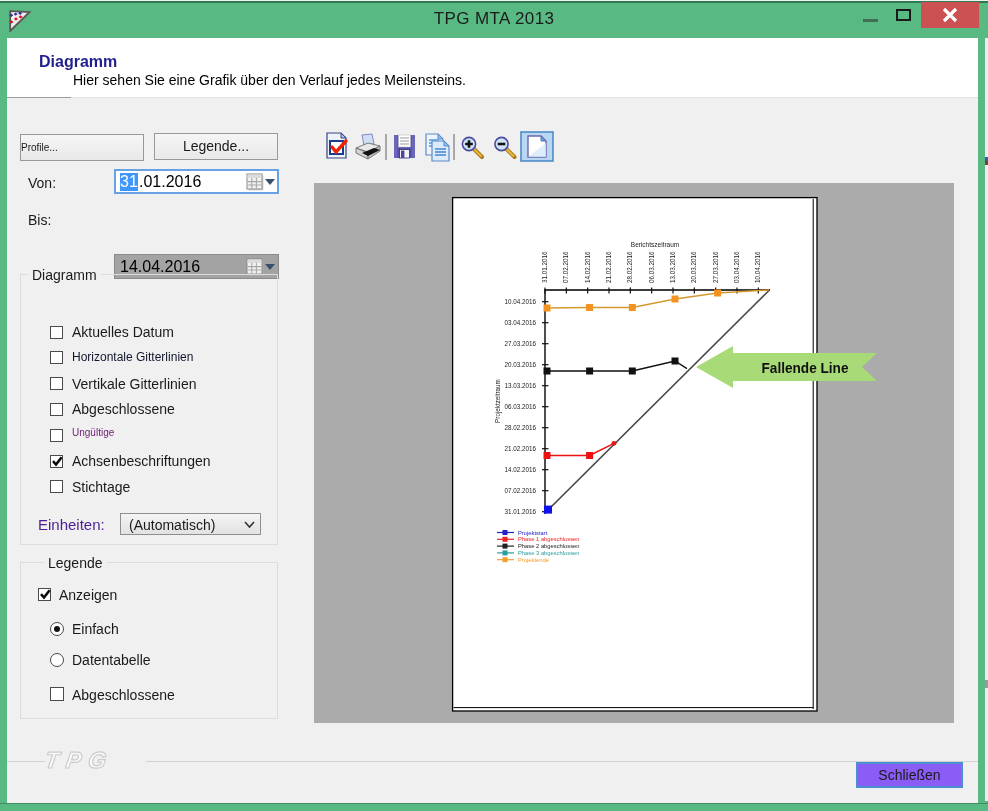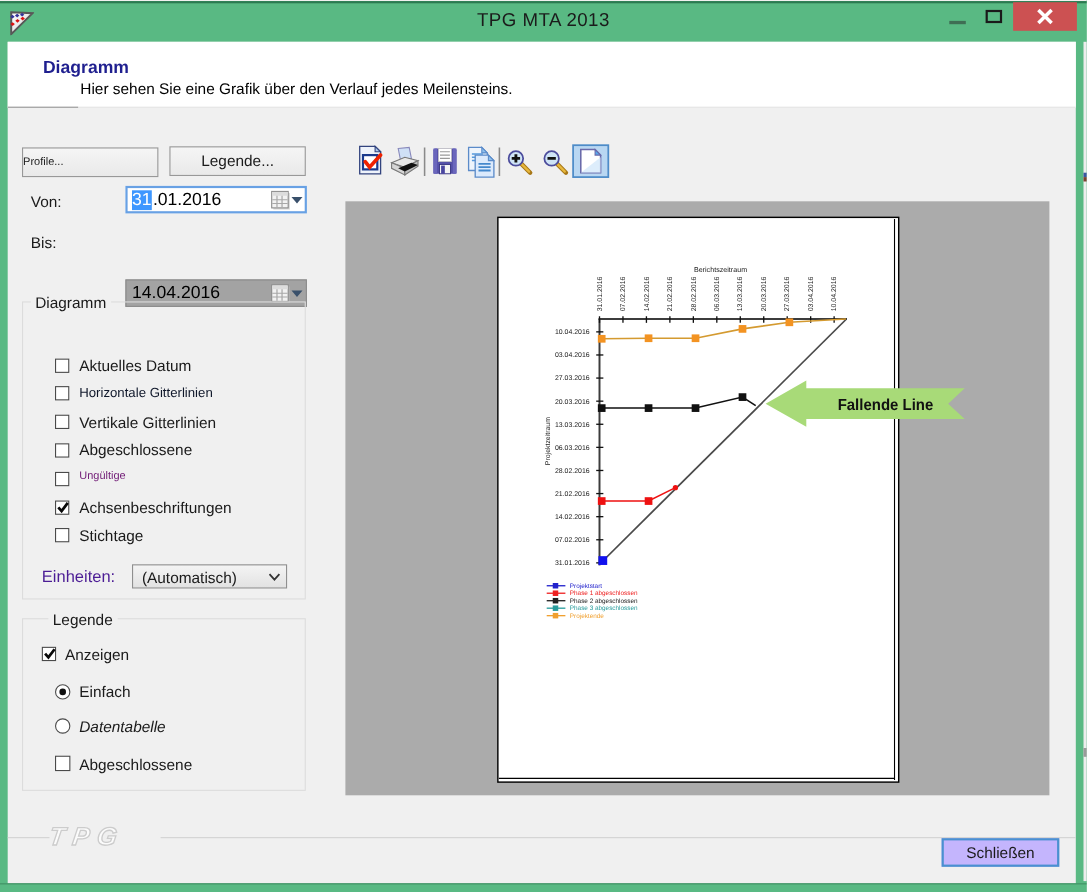--- a/index.html
+++ b/index.html
@@ -130,30 +130,30 @@
   <div id="legendctl">
     <div class="abs" style="left:38px;top:588px;width:13px;height:13px;background:#fff;border:1px solid #4a4a4a;"></div>
     <svg class="abs" style="left:38px;top:587px" width="14" height="14" viewBox="0 0 14 14">
       <path d="M3 7.2 l3 3.4 L11.6 3.2" fill="none" stroke="#0a0a0a" stroke-width="2.5"></path>
     </svg>
     <div class="abs" style="left:59px;top:587px;font-size:14px;color:#1a1a1a;">Anzeigen</div>
     <div class="abs" style="left:50px;top:622px;width:14px;height:14px;background:#fff;border:1px solid #4a4a4a;border-radius:50%;"></div>
     <div class="abs" style="left:54px;top:626px;width:6px;height:6px;background:#111;border-radius:50%;"></div>
     <div class="abs" style="left:72px;top:621px;font-size:14px;color:#1a1a1a;">Einfach</div>
     <div class="abs" style="left:50px;top:653px;width:14px;height:14px;background:#fff;border:1px solid #4a4a4a;border-radius:50%;"></div>
-    <div class="abs" style="left:72px;top:652px;font-size:14px;color:#1a1a1a;font-style:italic;">Datentabelle</div>
+    <div class="abs" style="left:72px;top:652px;font-size:14px;color:#1a1a1a;">Datentabelle</div>
     <div class="abs" style="left:50px;top:687px;width:14px;height:14px;background:#fff;border:1px solid #4a4a4a;"></div>
     <div class="abs" style="left:72px;top:687px;font-size:14px;color:#1a1a1a;">Abgeschlossene</div>
   </div>
 
   <div class="abs" style="left:7px;top:761px;width:38px;height:1px;background:#d2d2d2;"></div>
   <div class="abs" style="left:146px;top:761px;width:832px;height:1px;background:#d2d2d2;"></div>
   <div class="abs" style="left:45px;top:747px;font-size:23px;font-weight:bold;font-style:italic;color:#fbfbfb;letter-spacing:7px;-webkit-text-stroke:1.2px #cccccc;transform:skewX(-8deg);">TPG</div>
 
-  <div class="abs" style="left:856px;top:762px;width:107px;height:26px;background:#c4b5fd;border:2px solid #4a90d0;font-size:14px;color:#1a1a1a;text-align:center;line-height:22px;">Schließen</div>
+  <div class="abs" style="left:856px;top:762px;width:107px;height:26px;background:#8b5cf6;border:2px solid #4a90d0;font-size:14px;color:#1a1a1a;text-align:center;line-height:22px;">Schließen</div>
 
   <svg class="abs" style="left:318px;top:128px;" width="242" height="40" viewBox="0 0 242 40" id="toolbar">
 
     <g>
       <path d="M9 5 h14 l5 5 v20 h-19 z" fill="#eef3fb" stroke="#33447e" stroke-width="1.2"></path>
       <path d="M23 5 l5 5 h-5 z" fill="#aac8ee" stroke="#33447e" stroke-width="1"></path>
       <rect x="12" y="13" width="13" height="13" fill="#fff" stroke="#1a3a8c" stroke-width="2"></rect>
       <path d="M14 19 l4 5 l10 -11" fill="none" stroke="#ee2200" stroke-width="3.4" stroke-linecap="round"></path>
     </g>
 

